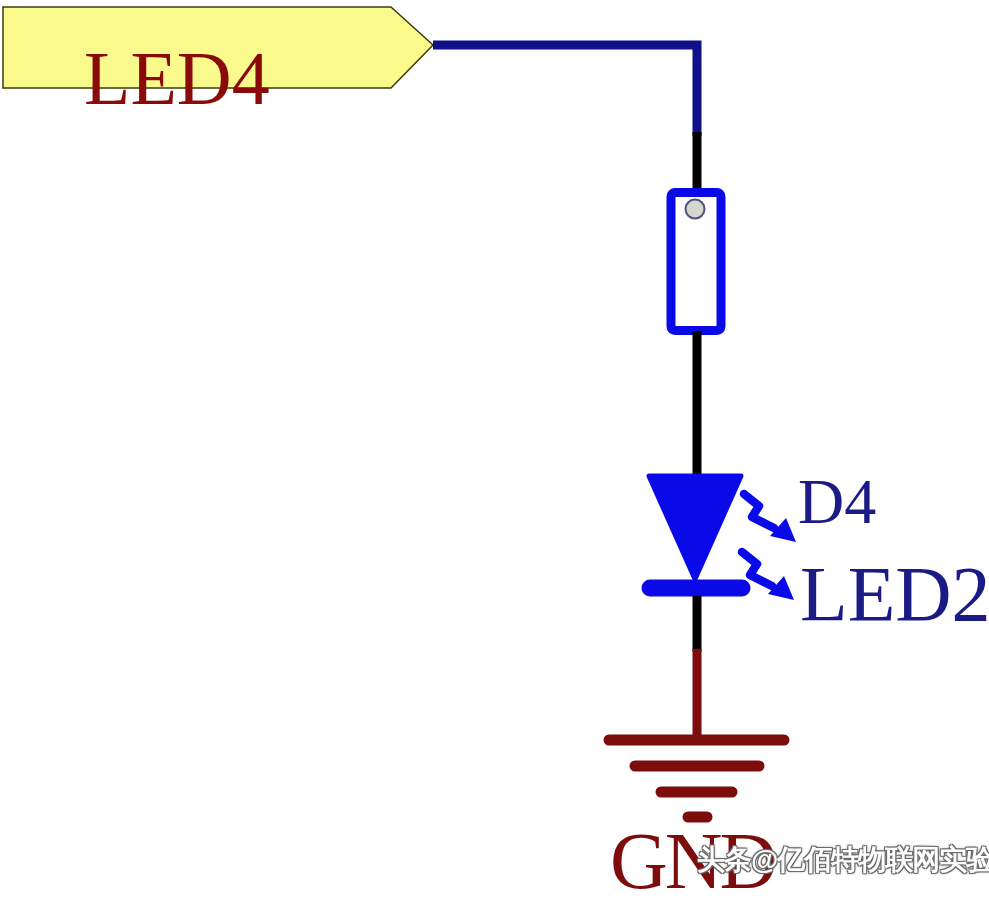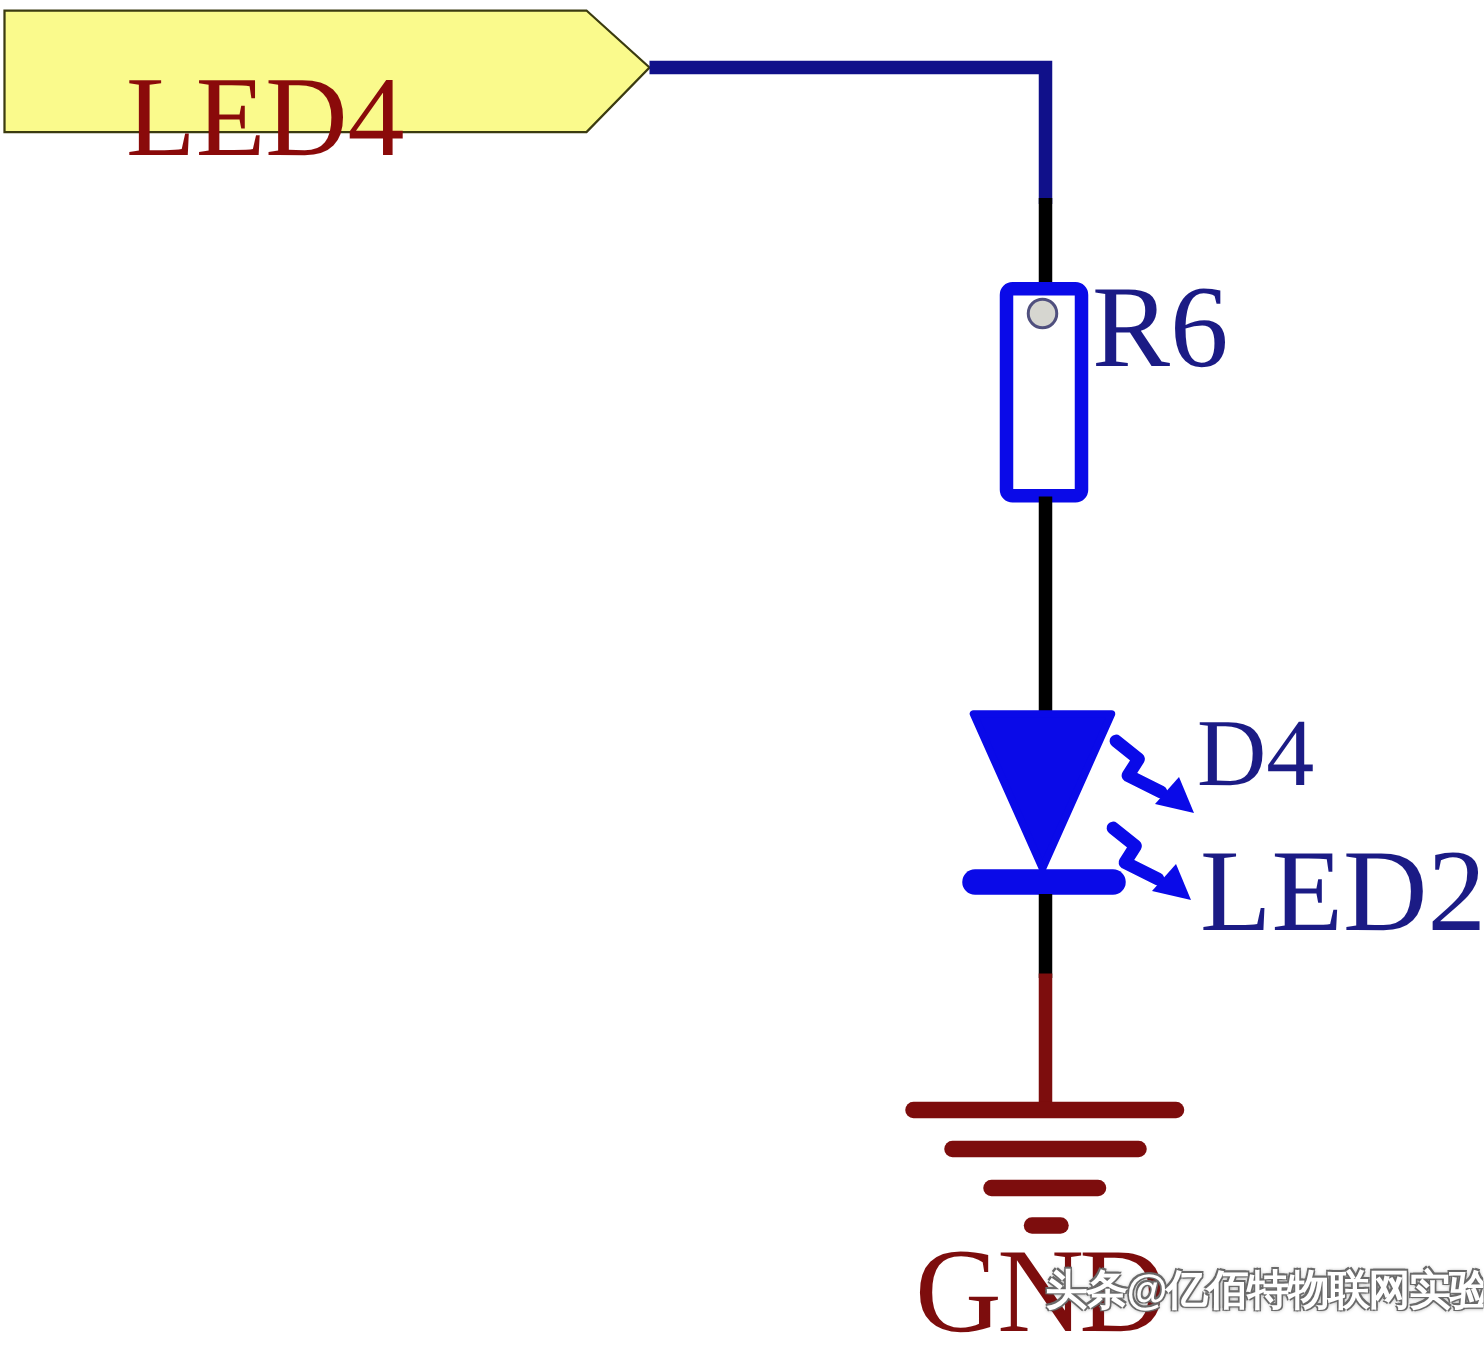--- a/index.html
+++ b/index.html
@@ -120,21 +120,20 @@
       <path d="M697,649 L697,740" stroke="#7D0D0D" stroke-width="9"></path>
       <path d="M609,740 L784,740" stroke="#7D0D0D" stroke-width="11" stroke-linecap="round"></path>
       <path d="M635,766 L759,766" stroke="#7D0D0D" stroke-width="11" stroke-linecap="round"></path>
       <path d="M661,792 L732,792" stroke="#7D0D0D" stroke-width="11" stroke-linecap="round"></path>
       <path d="M688,817 L707,817" stroke="#7D0D0D" stroke-width="11" stroke-linecap="round"></path>
     </g>
   </svg>
 
   <div class="label port-label">LED4</div>
 
-  <div class="label resistor-designator">R6</div>
 
   <div class="label diode-designator">D4</div>
 
   <div class="label diode-comment">LED2</div>
 
   <div class="label ground-label">GND</div>
 
   <div class="label watermark">头条@亿佰特物联网实验室</div>
 
 </div>

